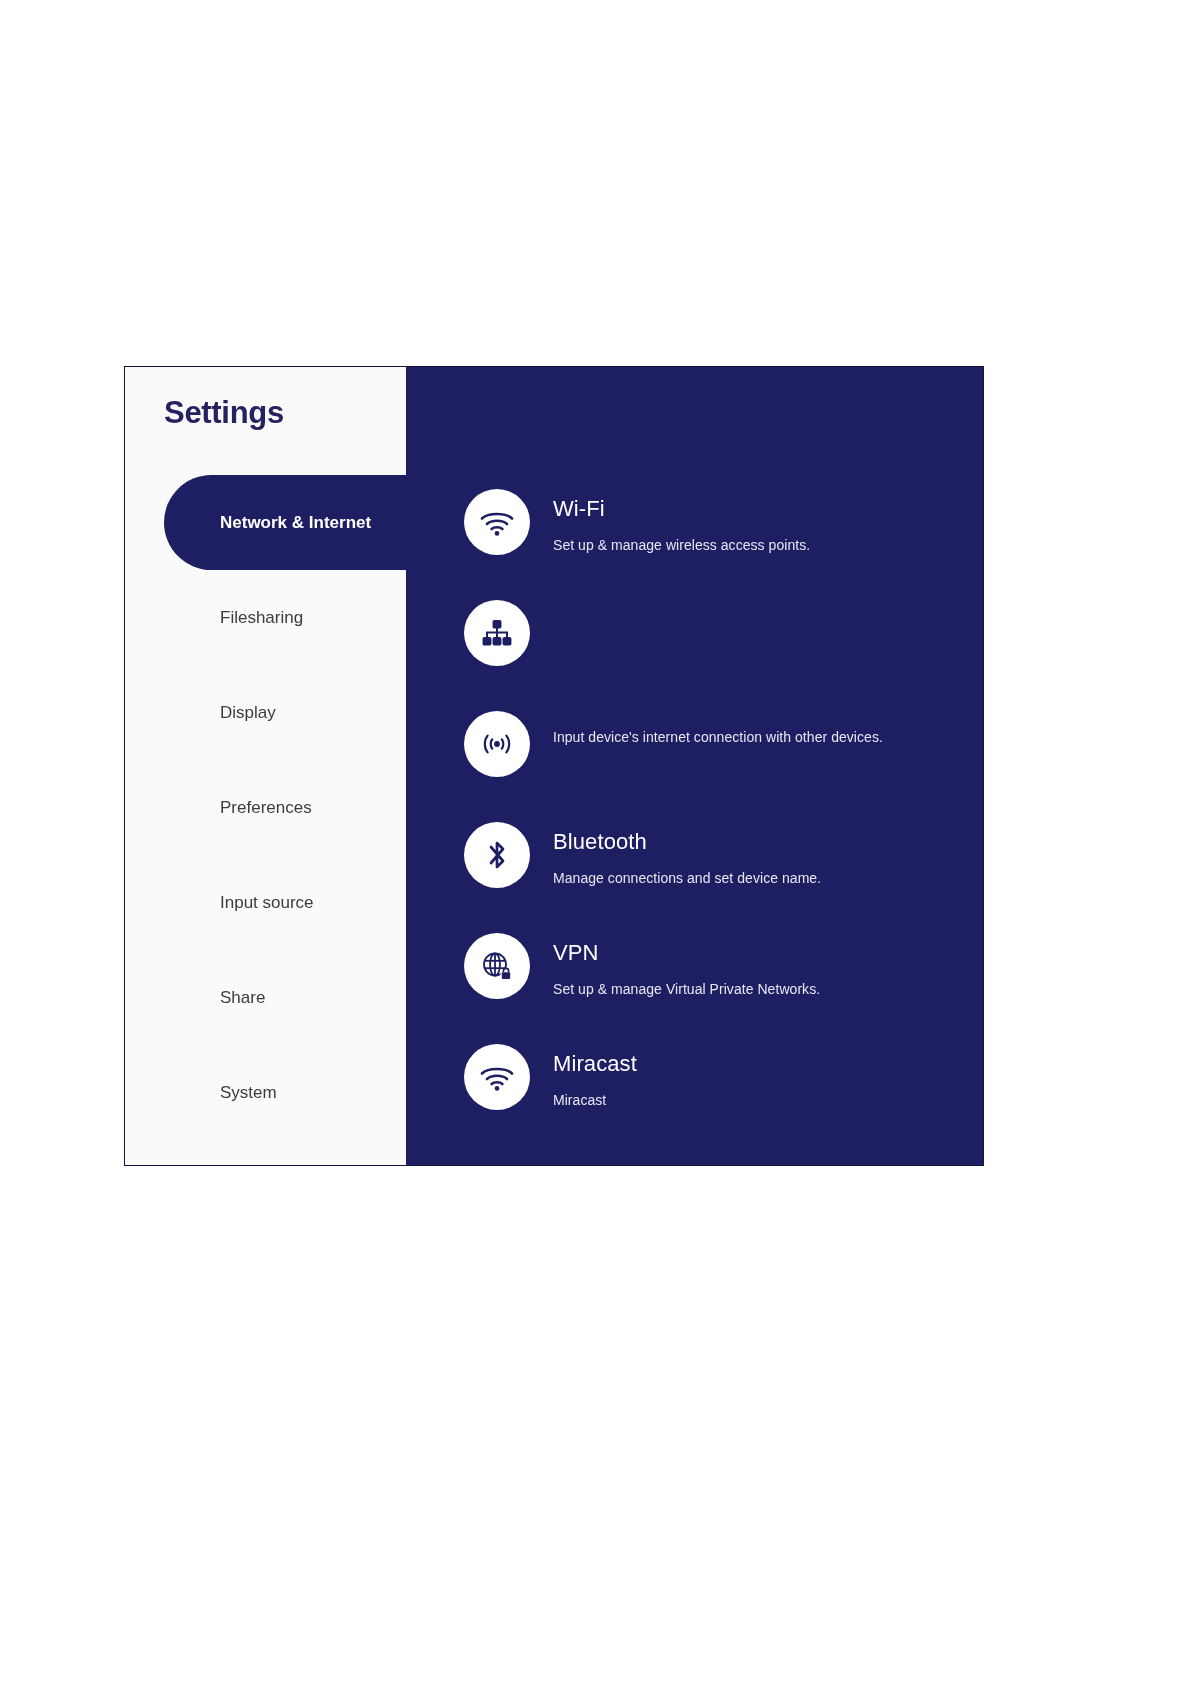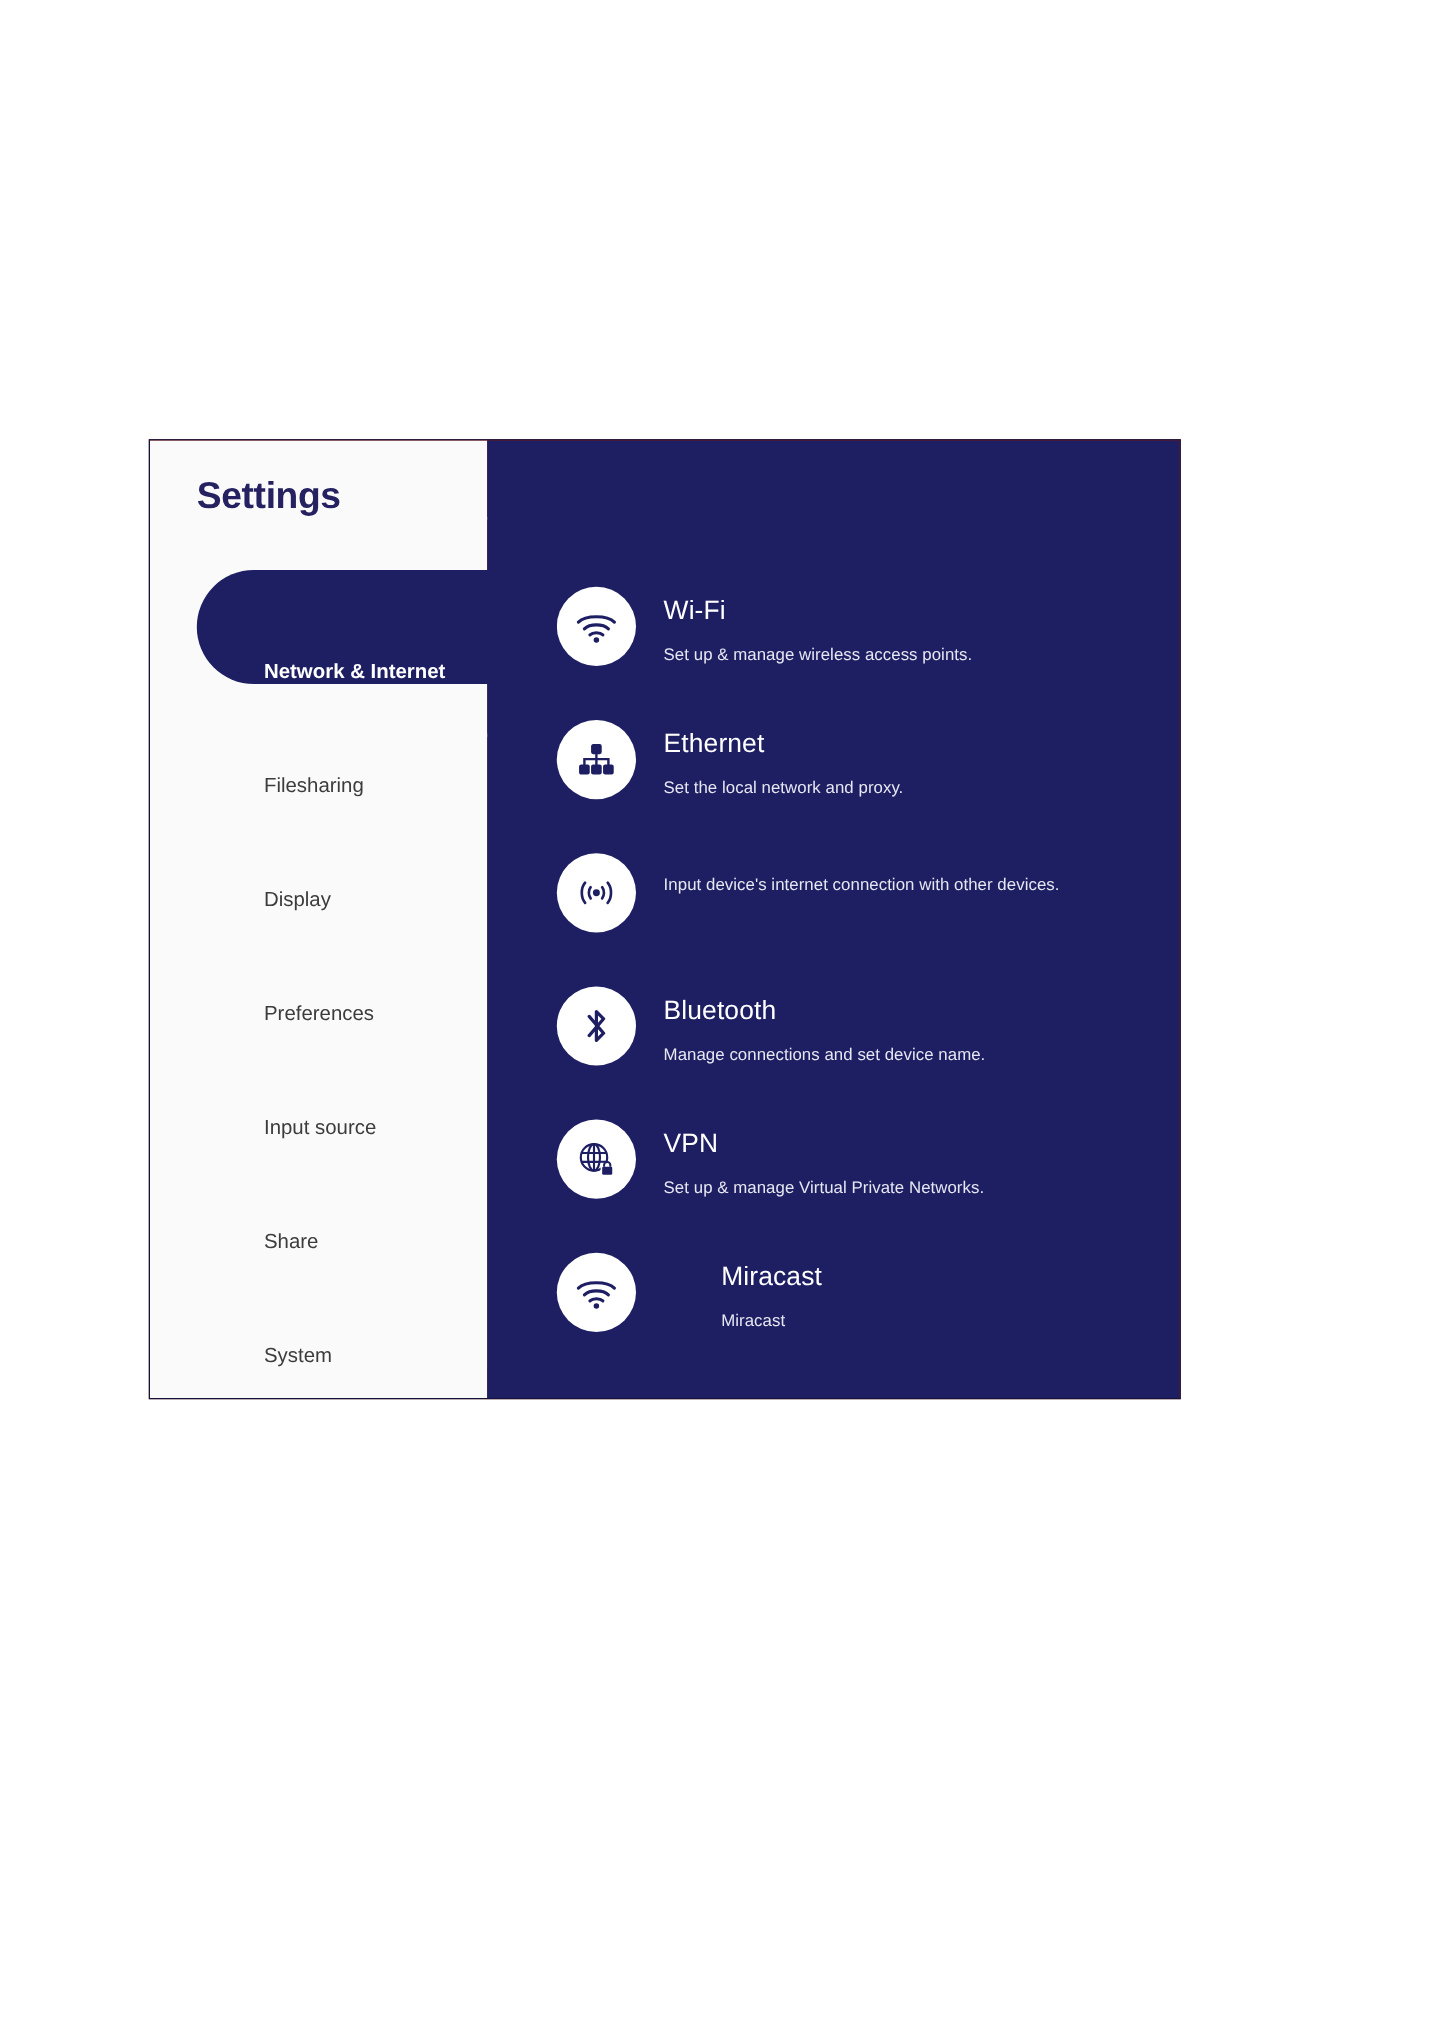--- a/index.html
+++ b/index.html
@@ -57,21 +57,21 @@
     width: 281px;
     list-style: none;
     margin: 0;
     padding: 0;
   }
 
   .nav-item {
     position: relative;
     height: 95px;
     display: flex;
-    align-items: flex-end;
+    align-items: center;
     padding-left: 95px;
     box-sizing: border-box;
     font-size: 17px;
     color: #3c3c3c;
     background: #FAFAFA;
     cursor: pointer;
     white-space: nowrap;
   }
 
   
@@ -135,21 +135,21 @@
     margin: 0;
     padding: 0;
   }
 
   .setting-row {
     display: flex;
     align-items: flex-start;
     margin-bottom: 45px;
     cursor: pointer;
   }
-  .setting-row:last-child { margin-bottom: 12px; gap: 48px; }
+  .setting-row:last-child { margin-bottom: 12px; }
 
   .setting-icon {
     flex: 0 0 auto;
     width: 66px;
     height: 66px;
     border-radius: 50%;
     background: #FFFFFF;
     display: flex;
     align-items: center;
     justify-content: center;
@@ -255,24 +255,20 @@
               <rect x="12.5" y="20" width="7" height="6.5" rx="0.8"></rect>
               <rect x="22.5" y="20" width="7" height="6.5" rx="0.8"></rect>
             </g>
             <g stroke="#1E1F63" stroke-width="2" fill="none" stroke-linecap="round">
               <path d="M16 9.8 V14.6"></path>
               <path d="M6 19.6 V14.6 H26 V19.6"></path>
               <path d="M16 14.6 V19.6"></path>
             </g>
           </svg>
         </span>
-        <span class="setting-text">
-          <div class="setting-title">Ethernet</div>
-          <div class="setting-sub">Set the local network and proxy.</div>
-        </span>
       </li>
 
       <li class="setting-row">
         <span class="setting-icon">
           <svg width="34" height="30" viewBox="0 0 34 30">
             <g fill="none" stroke="#1E1F63" stroke-width="2.2" stroke-linecap="round">
               <path d="M12.2 10.3 C10.2 12.8, 10.2 17.2, 12.2 19.7"></path>
               <path d="M21.8 10.3 C23.8 12.8, 23.8 17.2, 21.8 19.7"></path>
               <path d="M7.6 6.6 C3.9 11, 3.9 19, 7.6 23.4"></path>
               <path d="M26.4 6.6 C30.1 11, 30.1 19, 26.4 23.4"></path>

